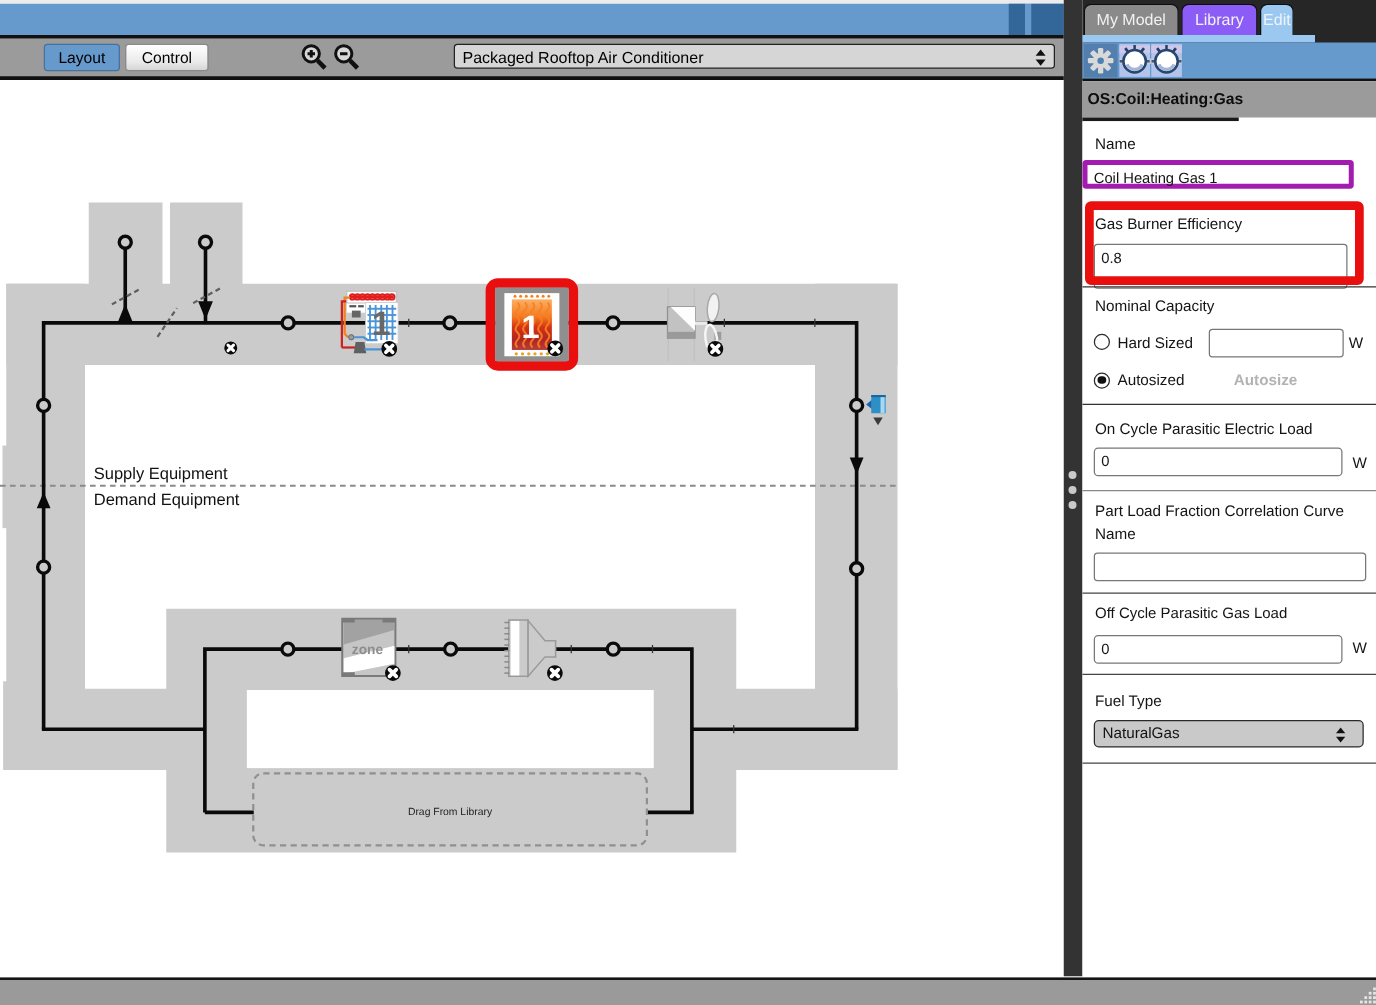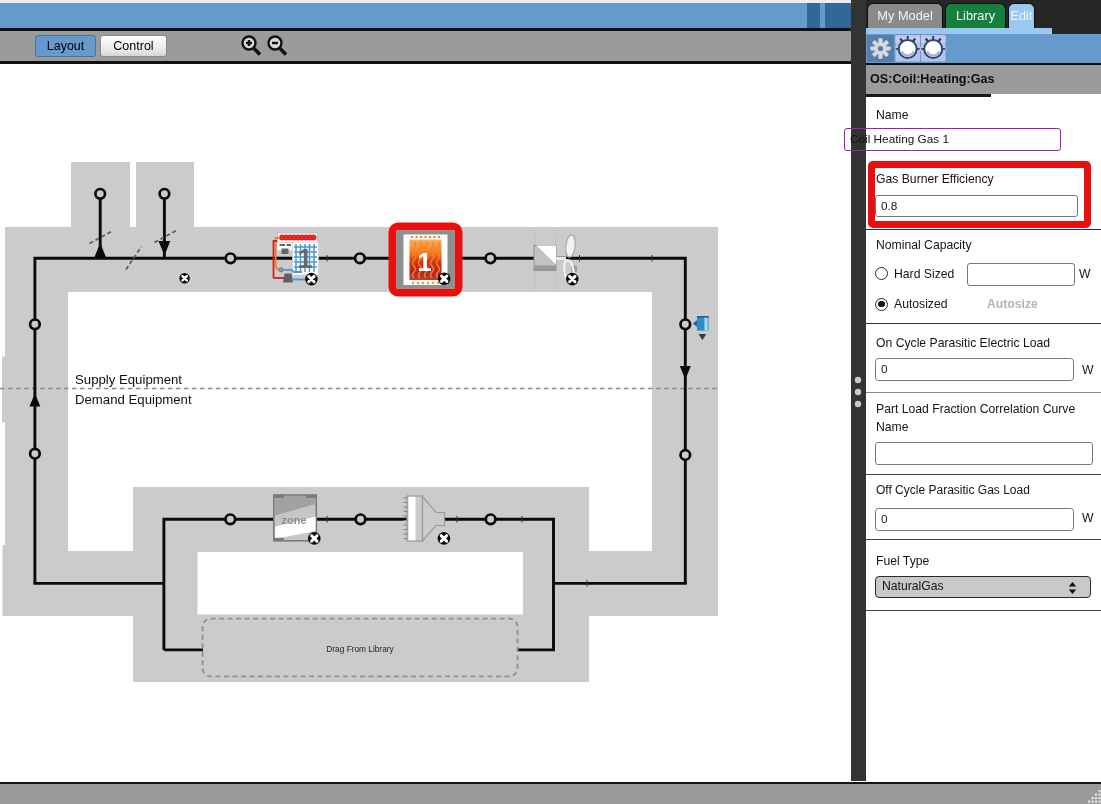--- a/index.html
+++ b/index.html
@@ -34,20 +34,26 @@
     <circle cx="13" cy="11" r="6.5" fill="#d8d8d8"></circle>
     <line x1="18" y1="16.4" x2="24" y2="22.5" stroke-width="3.6"></line>
     <line x1="10" y1="11" x2="16" y2="11"></line>
         <line x1="13" y1="8" x2="13" y2="14"></line>
     <circle cx="39" cy="11" r="6.5" fill="#d8d8d8"></circle>
     <line x1="44" y1="16.4" x2="50" y2="22.5" stroke-width="3.6"></line>
     <line x1="36" y1="11" x2="42" y2="11"></line>
   </g>
 </svg>
 
+<div class="abs" style="left:363px;top:35px;width:481px;height:20px;background:#d6d6d6;border:1.5px solid #222;border-radius:3px;font-size:12.8px;color:#000;line-height:20px;padding-left:6px;box-sizing:border-box;">Packaged Rooftop Air Conditioner
+  <svg class="abs" style="right:5px;top:3px;" width="11" height="14" viewBox="0 0 11 14">
+    <polygon points="1.5,5.5 9.5,5.5 5.5,0.5" fill="#111"></polygon>
+    <polygon points="1.5,8.5 9.5,8.5 5.5,13.5" fill="#111"></polygon>
+  </svg>
+</div>
 
 <svg class="abs" style="left:0;top:0;" width="851" height="781" viewBox="0 0 851 781">
   <defs>
     <linearGradient id="heatgrad" x1="0" y1="0" x2="0" y2="1">
       <stop offset="0" stop-color="#fdaf63"></stop>
       <stop offset="0.35" stop-color="#f47820"></stop>
       <stop offset="0.55" stop-color="#d43313"></stop>
       <stop offset="0.8" stop-color="#b02424"></stop>
       <stop offset="1" stop-color="#b8403a"></stop>
     </linearGradient>
@@ -298,21 +304,21 @@
 <svg class="abs" style="left:851px;top:372px;" width="15" height="40" viewBox="0 0 15 40">
   <circle cx="7" cy="8" r="3.2" fill="#c9c9c9"></circle>
   <circle cx="7" cy="20" r="3.2" fill="#c9c9c9"></circle>
   <circle cx="7" cy="32" r="3.2" fill="#c9c9c9"></circle>
 </svg>
 
 <div class="abs" style="left:866px;top:0;width:235px;height:64px;background:#262626;"></div>
 
 <div class="abs" style="left:867px;top:3px;width:76px;height:25px;background:#8a8a8a;border:1.5px solid #0d0d0d;border-bottom:none;border-radius:6px 6px 0 0;box-sizing:border-box;color:#f2f2f2;font-size:12.8px;text-align:center;line-height:23px;">My Model</div>
 
-<div class="abs" style="left:945px;top:3px;width:61px;height:25px;background:#15803d;border:1.5px solid #0d0d0d;border-bottom:none;border-radius:6px 6px 0 0;box-sizing:border-box;color:#f2f2f2;font-size:12.8px;text-align:center;line-height:23px;">Library</div>
+<div class="abs" style="left:945px;top:3px;width:61px;height:25px;background:#8b5cf6;border:1.5px solid #0d0d0d;border-bottom:none;border-radius:6px 6px 0 0;box-sizing:border-box;color:#f2f2f2;font-size:12.8px;text-align:center;line-height:23px;">Library</div>
 
 <div class="abs" style="left:1008px;top:3px;width:27px;height:25px;background:#9ac8f0;border:1.5px solid #0d0d0d;border-bottom:none;border-radius:6px 6px 0 0;box-sizing:border-box;color:#eef4fa;font-size:12.8px;text-align:center;line-height:23px;">Edit</div>
 
 <div class="abs" style="left:866px;top:28px;width:186px;height:5.5px;background:#9ac8f0;"></div>
 
 <div class="abs" style="left:866px;top:33.5px;width:235px;height:29px;background:#6699cc;"></div>
 
 <div class="abs" style="left:867px;top:35px;width:27px;height:26.5px;background:#527fae;"></div>
 
 <svg class="abs" style="left:867px;top:35px;" width="27" height="26.5" viewBox="0 0 25 26.5">
@@ -359,25 +365,25 @@
 <div class="abs" style="left:866px;top:62.5px;width:235px;height:2.5px;background:#111;"></div>
 
 <div class="abs" style="left:866px;top:65px;width:235px;height:29px;background:#9b9b9b;color:#0d0d0d;font-size:12.6px;font-weight:bold;line-height:29px;padding-left:4px;box-sizing:border-box;">OS:Coil:Heating:Gas</div>
 
 <div class="abs" style="left:866px;top:93.5px;width:125px;height:3px;background:#1a1a1a;"></div>
 
 <div class="abs" style="left:866px;top:96.5px;width:235px;height:684.5px;background:#fff;"></div>
 
 <div class="abs" style="left:876px;top:107.5px;font-size:12.2px;color:#141414;">Name</div>
 
-<div class="abs" style="left:844px;top:128px;width:217px;height:23px;border:1px solid #a21caf;border-radius:3px;box-sizing:border-box;font-size:11.8px;color:#141414;line-height:21px;padding-left:5px;">Coil Heating Gas 1</div>
+<div class="abs" style="left:866px;top:128px;width:217px;height:23px;border:4px solid #a21caf;border-radius:3px;box-sizing:border-box;font-size:11.8px;color:#141414;line-height:21px;padding-left:5px;">Coil Heating Gas 1</div>
 
 <div class="abs" style="left:876px;top:171.5px;font-size:12.2px;color:#141414;text-align:center;">Gas Burner Efficiency</div>
 
-<div class="abs" style="left:875px;top:195px;width:203px;height:22px;border:1px solid #777;border-radius:3px;box-sizing:border-box;font-size:11.8px;color:#141414;line-height:20px;padding-left:5px;">0.8</div>
+<div class="abs" style="left:875px;top:195px;width:203px;height:36px;border:1px solid #777;border-radius:3px;box-sizing:border-box;font-size:11.8px;color:#141414;line-height:20px;padding-left:5px;">0.8</div>
 
 <div class="abs" style="left:866px;top:228.5px;width:235px;height:1px;background:#333;"></div>
 
 <div class="abs" style="left:867.5px;top:161px;width:223px;height:66.5px;border:7px solid #e90f0f;border-radius:5px;box-sizing:border-box;"></div>
 
 <div class="abs" style="left:876px;top:238px;font-size:12.2px;color:#141414;">Nominal Capacity</div>
 
 <div class="abs" style="left:875px;top:267px;width:13px;height:13px;border:1.7px solid #2a2a2a;border-radius:50%;box-sizing:border-box;background:#fff;"></div>
 
 <div class="abs" style="left:894px;top:267px;font-size:12.2px;color:#141414;">Hard Sized</div>

